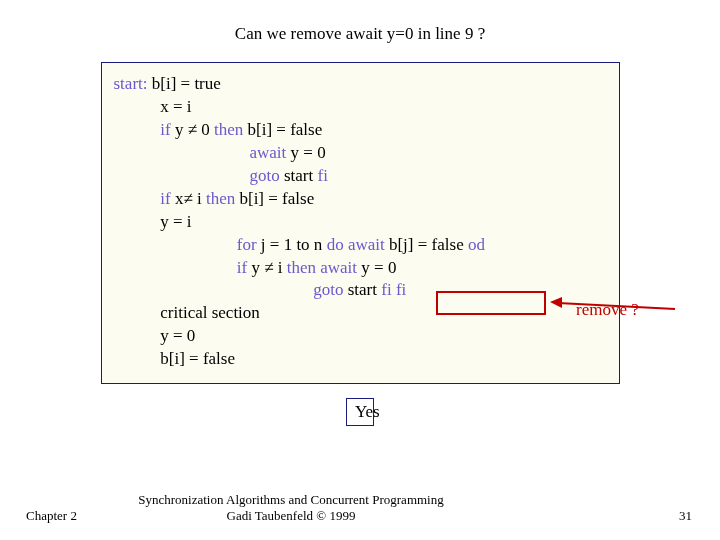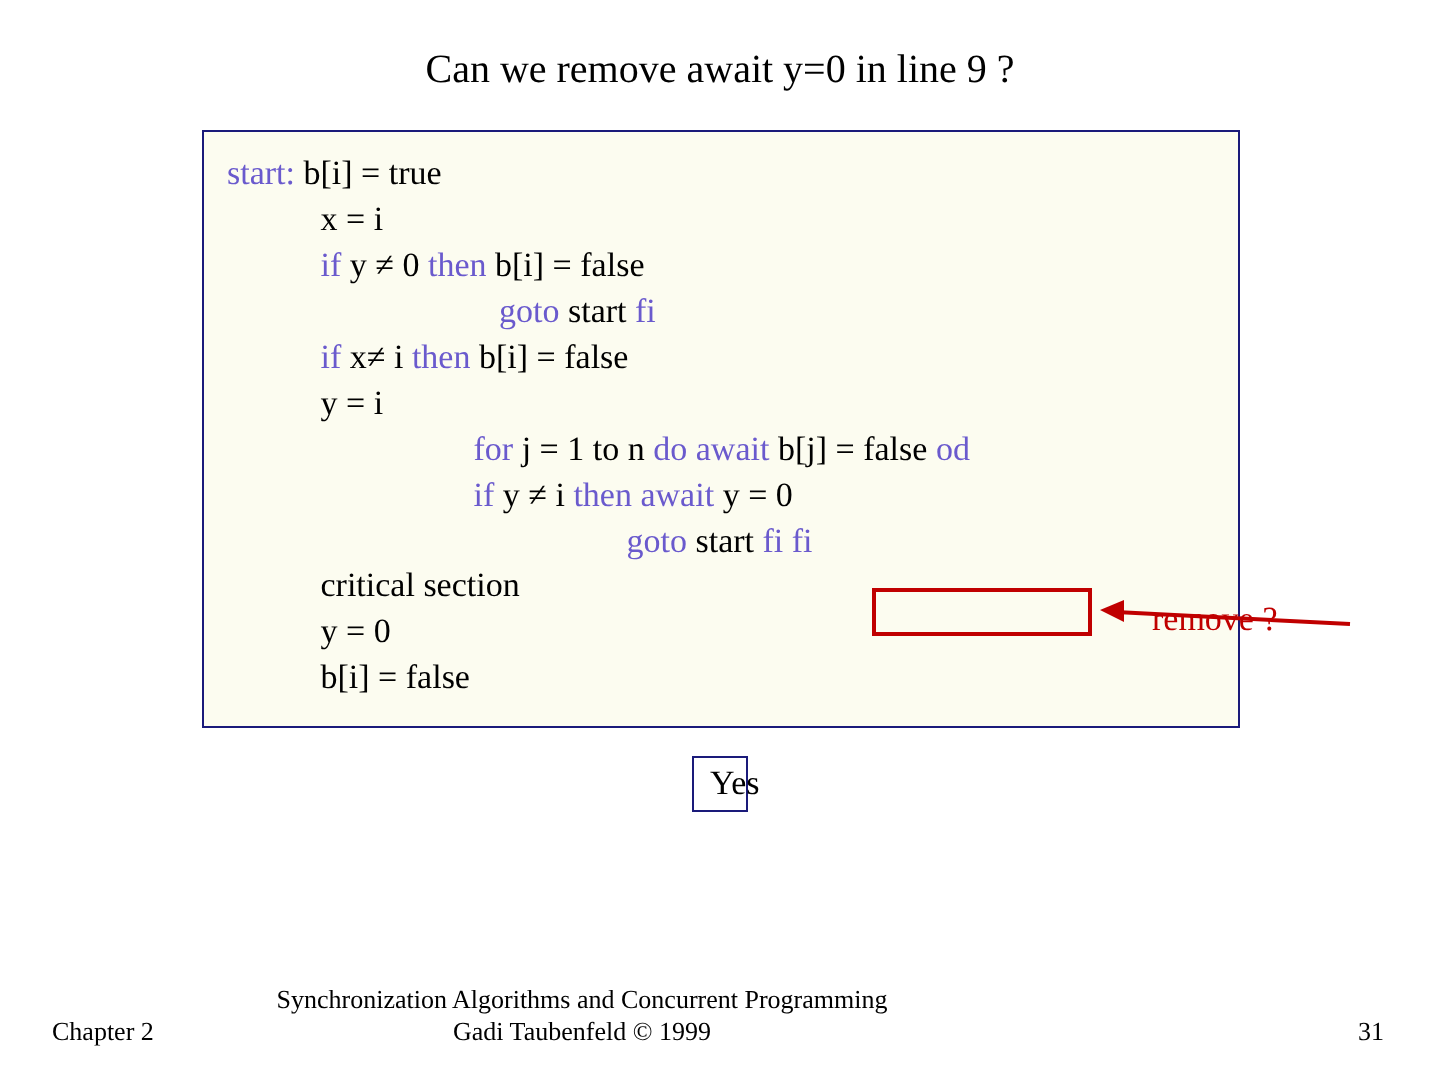--- a/index.html
+++ b/index.html
@@ -6,21 +6,21 @@
   body {
     width: 720px;
     height: 540px;
     background: #ffffff;
     font-family: "Comic Sans MS", "Comic Sans", cursive;
     position: relative;
     overflow: hidden;
   }
   .title {
     text-align: center;
-    font-size: 20px;
+    font-size: 17px;
     color: #000;
     padding-top: 24px;
     padding-bottom: 18px;
   }
   .code-box {
     margin: 0 auto;
     width: 519px;
     border: 1px solid #1a1a7a;
     background: #fcfcf0;
     padding: 10px 12px 12px 12px;
@@ -91,20 +91,21 @@
 </style>
 </head>
 <body>
 
 <div class="title">Can we remove await y=0 in line 9 ?</div>
 
 <div class="code-box">
   <div class="code-line"><span class="kw">start: </span><span>b[i] = true</span></div>
   <div class="code-line"><span>           x = i</span></div>
   <div class="code-line"><span class="kw">           if </span><span>y ≠ 0 </span><span class="kw">then </span><span>b[i] = false</span></div>
+  <div class="code-line"><span class="kw">                                await </span><span>y = 0</span></div>
   <div class="code-line"><span class="kw">                                goto </span><span>start </span><span class="kw">fi</span></div>
   <div class="code-line"><span class="kw">           if </span><span>x≠ i </span><span class="kw">then </span><span>b[i] = false</span></div>
   <div class="code-line"><span>           y = i</span></div>
   <div class="code-line"><span class="kw">                             for </span><span>j = 1 to n </span><span class="kw">do await </span><span>b[j] = false </span><span class="kw">od</span></div>
   <div class="code-line"><span class="kw">                             if </span><span>y ≠ i </span><span class="kw">then </span><span class="kw">await </span><span>y = 0</span></div>
   <div class="code-line"><span class="kw">                                               goto </span><span>start </span><span class="kw">fi fi</span></div>
   <div class="code-line"><span>           critical section</span></div>
   <div class="code-line"><span>           y = 0</span></div>
   <div class="code-line"><span>           b[i] = false</span></div>
 

